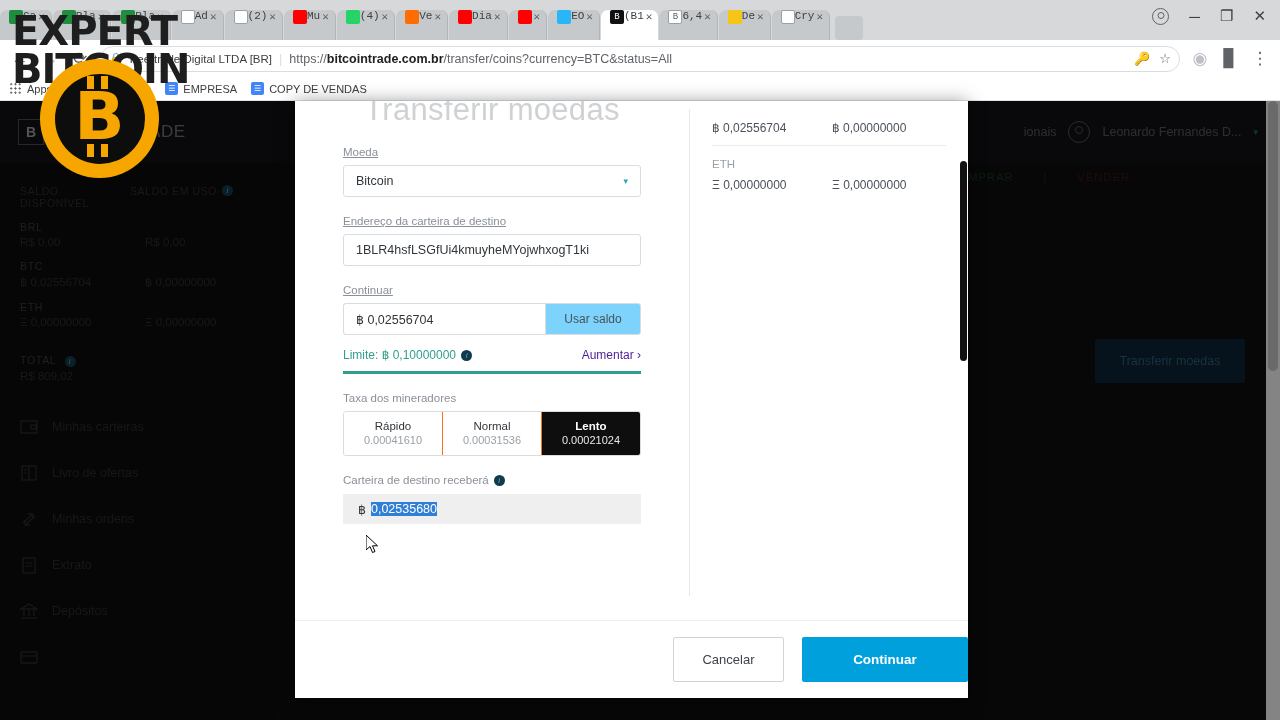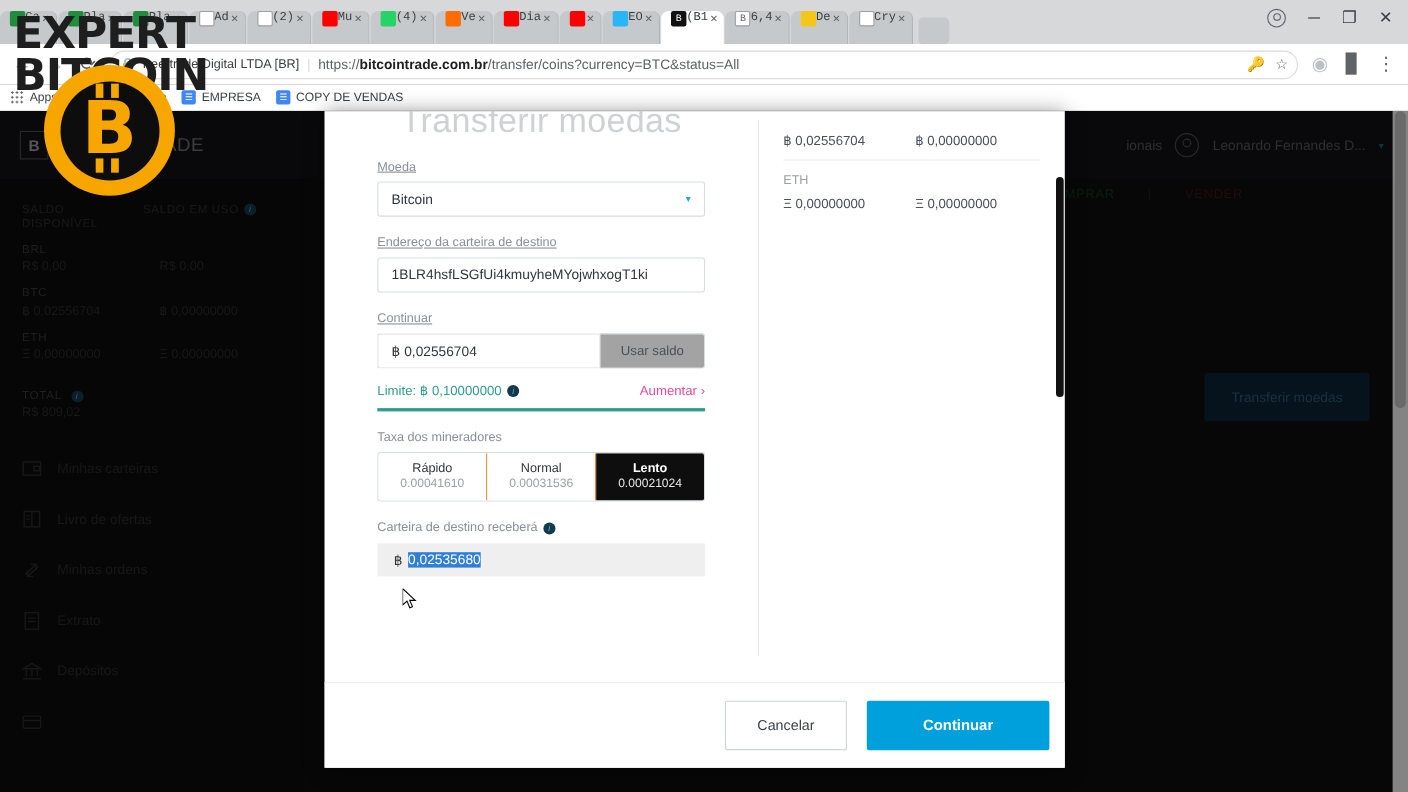--- a/index.html
+++ b/index.html
@@ -204,27 +204,27 @@
     height: 32px; border: 1px solid #d8dde2; border-radius: 3px;
     display: flex; align-items: center; padding: 0 12px;
     font-size: 12.5px; color: #31363b; background: #fff;
   }
   .select-caret { margin-left: auto; color: #2aa6b8; font-size: 9px; }
   .amount-wrap { display: flex; }
   .amount-wrap .finput { flex: 1; border-right: none; border-radius: 3px 0 0 3px; }
   .usar-saldo {
     width: 96px; border: 1px solid #d8dde2; border-radius: 0 3px 3px 0;
     display: flex; align-items: center; justify-content: center;
-    font-size: 12px; color: #4a5159; background: #a3a3a3;
+    font-size: 12px; color: #4a5159; background: #7dd3fc;
   }
   .limit-row {
     display: flex; align-items: center; margin-top: 13px;
     font-size: 12px; color: #2f9e8f;
   }
-  .limit-row .aumentar { margin-left: auto; color: #ec4899; font-size: 12px; }
+  .limit-row .aumentar { margin-left: auto; color: #4c1d95; font-size: 12px; }
   .limit-bar { height: 3px; background: #2f9e8f; margin-top: 9px; }
 
   .fee-label { font-size: 11.5px; color: #8a9099; margin: 18px 0 7px; }
   .fee-group { display: flex; border: 1px solid #d8dde2; border-radius: 3px; overflow: hidden; }
   .fee-opt {
     flex: 1; text-align: center; padding: 8px 0 9px;
     border-right: 1px solid #f97316; background: #fff;
   }
   .fee-opt:last-child { border-right: none; }
   .fee-opt .fname { font-size: 11.5px; color: #31363b; }
@@ -241,21 +241,21 @@
   .hl { background: #2f7fd6; color: #fff; }
 
   .mr-row { display: flex; font-size: 12px; color: #4a5159; padding: 8px 0 10px; }
   .mr-row span:first-child { width: 120px; }
   .mr-ticker { font-size: 11.5px; color: #9aa0a7; padding-top: 12px; }
   .mr-sep { border-top: 1px solid #ececec; }
 
   .modal-footer {
     height: 78px; border-top: 1px solid #ededed; background: #fff;
     display: flex; align-items: center; justify-content: flex-end;
-    gap: 18px; padding-right: 14px;
+    gap: 18px; padding-right: 0;
   }
   .btn-cancel {
     width: 111px; height: 45px; border: 1px solid #cfd4d8; background: #fff;
     color: #3c4248; font-size: 13px;
     display: flex; align-items: center; justify-content: center; border-radius: 2px;
   }
   .btn-continue {
     width: 166px; height: 45px; background: #00a0dd; color: #fff; font-size: 13.5px;
     font-weight: 700;
     display: flex; align-items: center; justify-content: center; border-radius: 2px;

